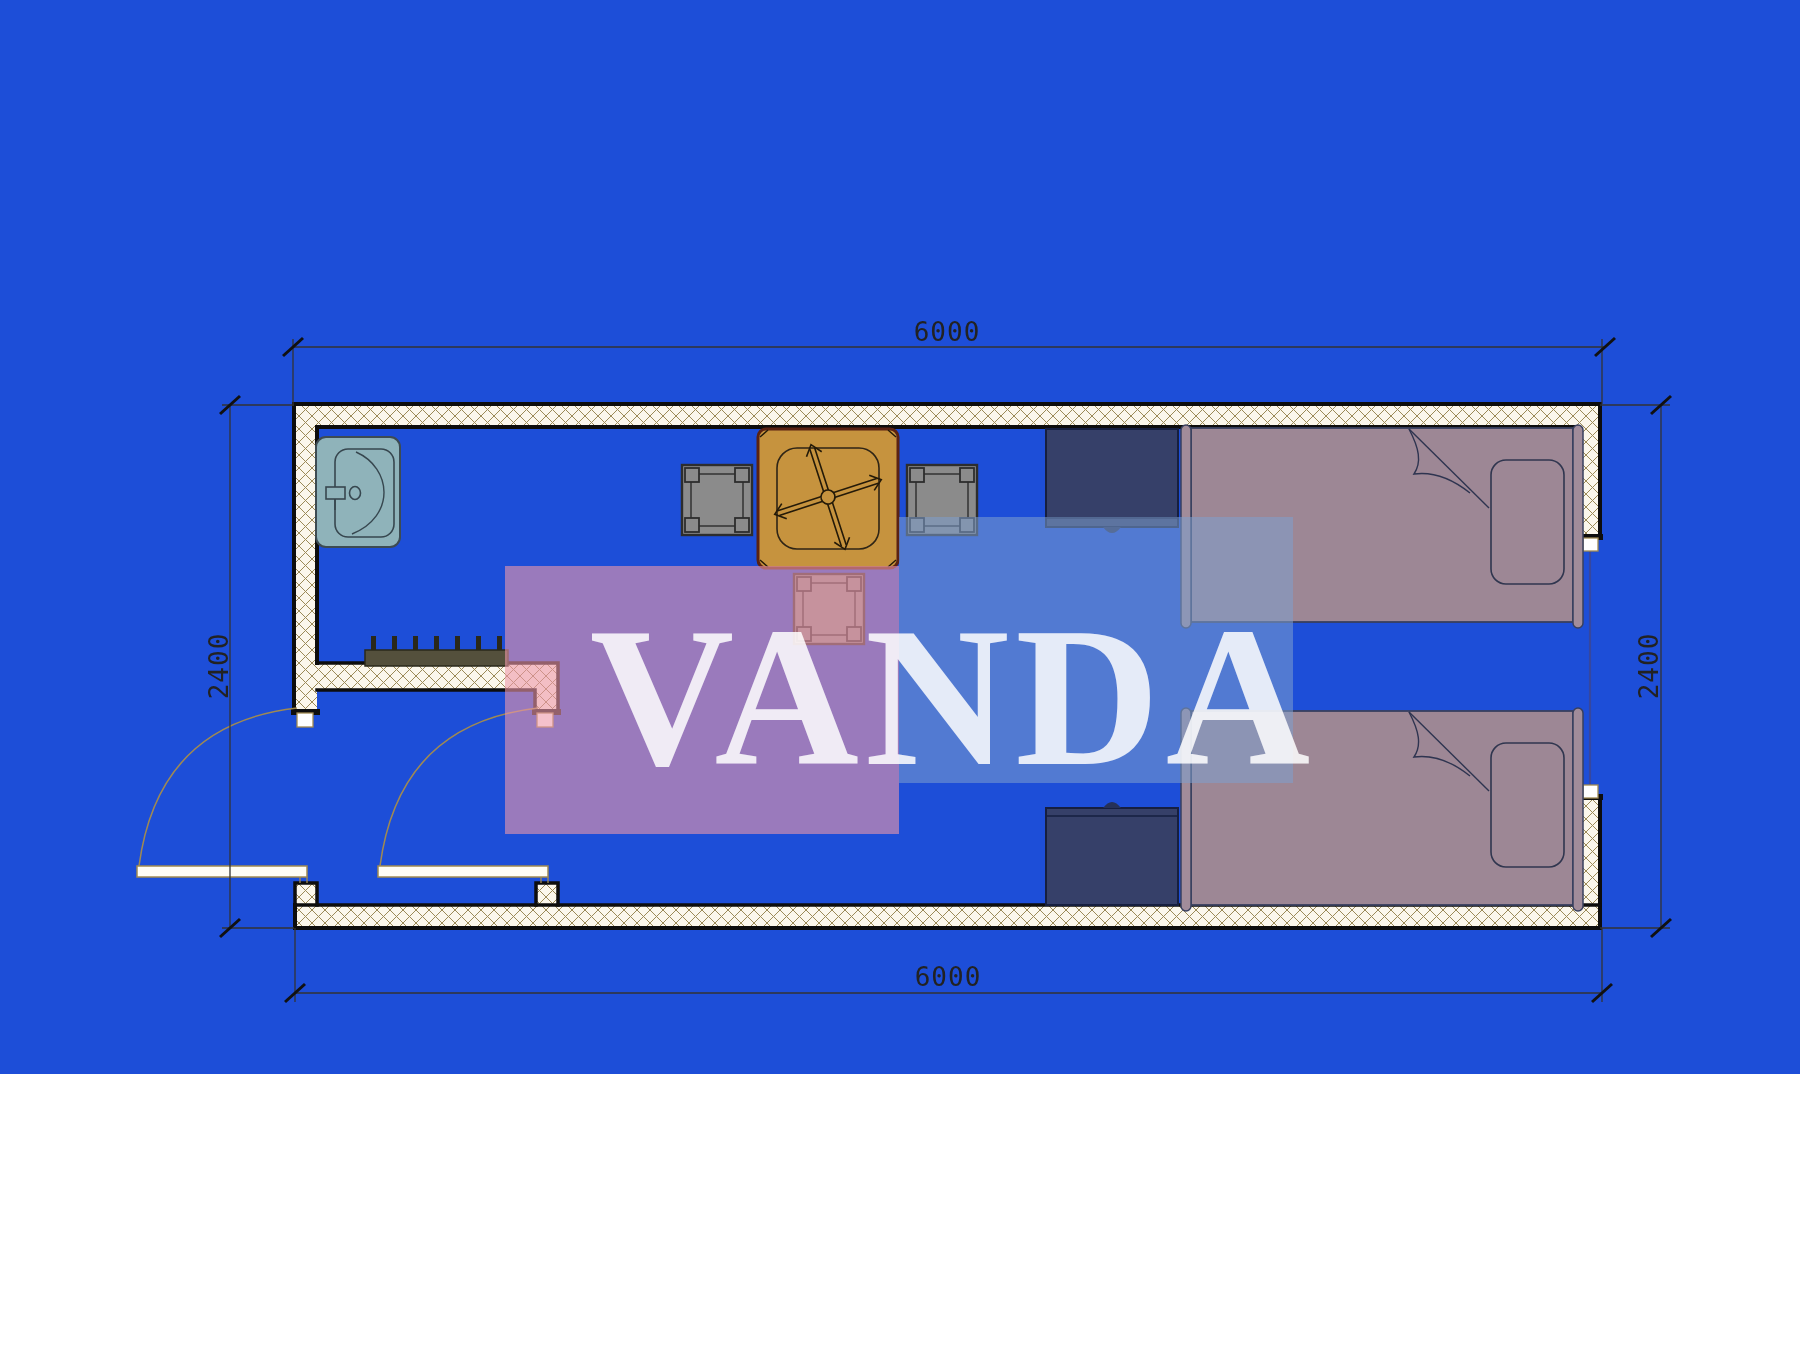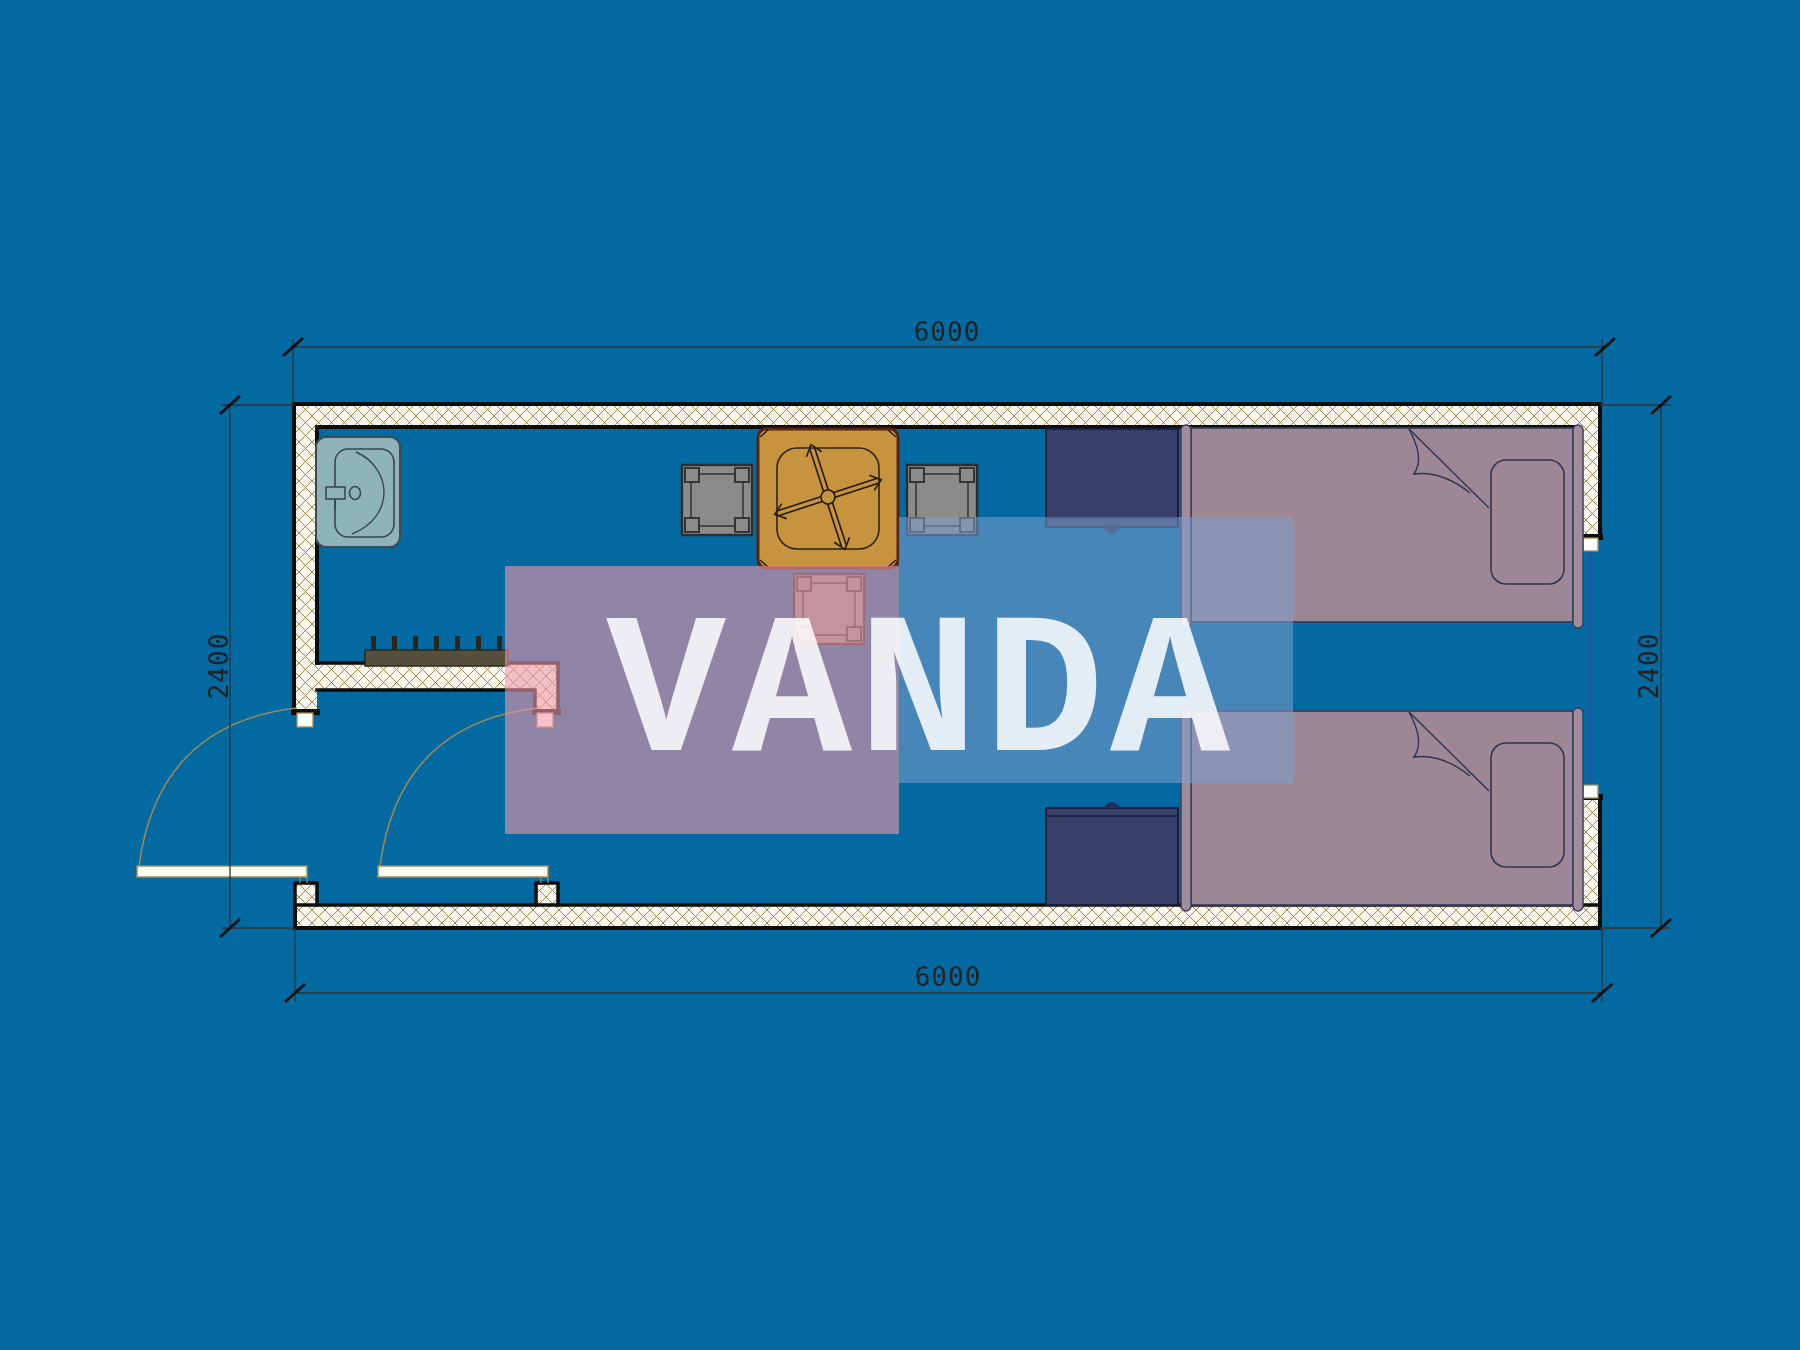--- a/index.html
+++ b/index.html
@@ -1,28 +1,28 @@
 <!DOCTYPE html>
 <html><head>
 <meta charset="utf-8">
 <style>
   html,body { margin:0; padding:0; background:#ffffff; }
   #stage {
-    position:relative; width:1800px; height:1350px; background:#0369a1;
+    position:relative; width:1800px; height:1074px; background:#1d4ed8;
     font-family:"Liberation Sans", sans-serif; overflow:hidden;
   }
   #plan-svg { position:absolute; left:0; top:0; }
   .dim-text {
     font-family:"DejaVu Sans Mono", monospace;
     font-size:26px; fill:#222; letter-spacing:1px;
   }
   #watermark-label {
-    position:absolute; left:921px; top:703px;
+    position:absolute; left:953px; top:703px;
     transform:translate(-50%,-53%);
-    font-family:Liberation Mono, monospace;
+    font-family:Liberation Serif, serif;
     font-weight:bold; font-size:200px; letter-spacing:6px; line-height:1;
     color:rgba(255,255,255,0.85); white-space:nowrap; pointer-events:none;
   }
 </style>
 </head>
 <body>
 
 <div id="stage">
 
 <svg id="plan-svg" width="1800" height="1350" viewBox="0 0 1800 1350">

